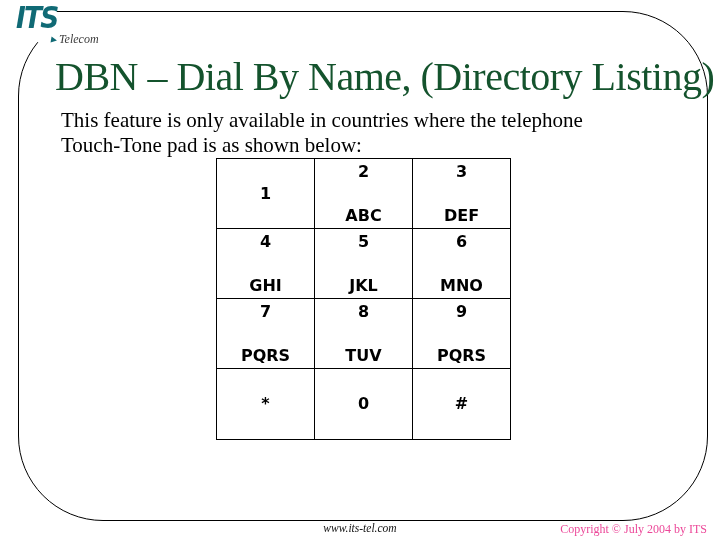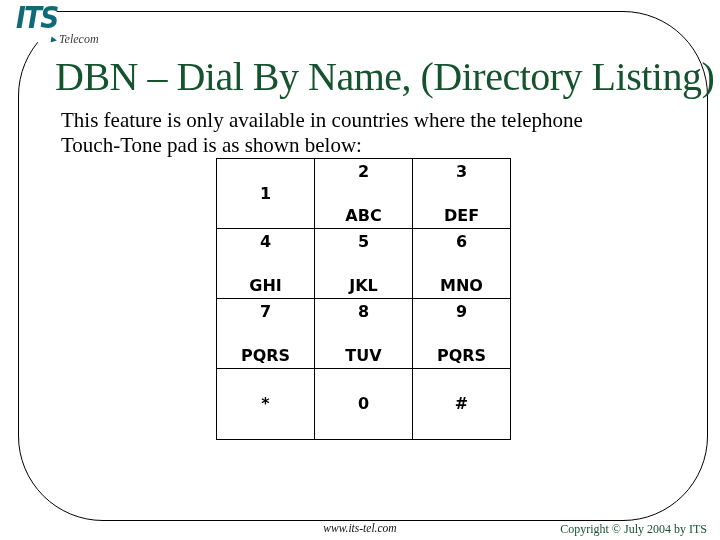--- a/index.html
+++ b/index.html
@@ -134,21 +134,21 @@
     text-align: center;
     font-size: 11.5px;
     color: #111111;
     font-style: italic;
   }
   .copyright {
     position: absolute;
     right: 13px; top: 522px;
     font-size: 12px;
     text-align: right;
-    color: #14532d;
+    color: #ec4899;
   }
 </style>
 </head>
 <body>
 
 <div class="slide">
 
   <div class="border-rect"></div>
   <div class="logo-mask"></div>
   <div class="logo-line"></div>

